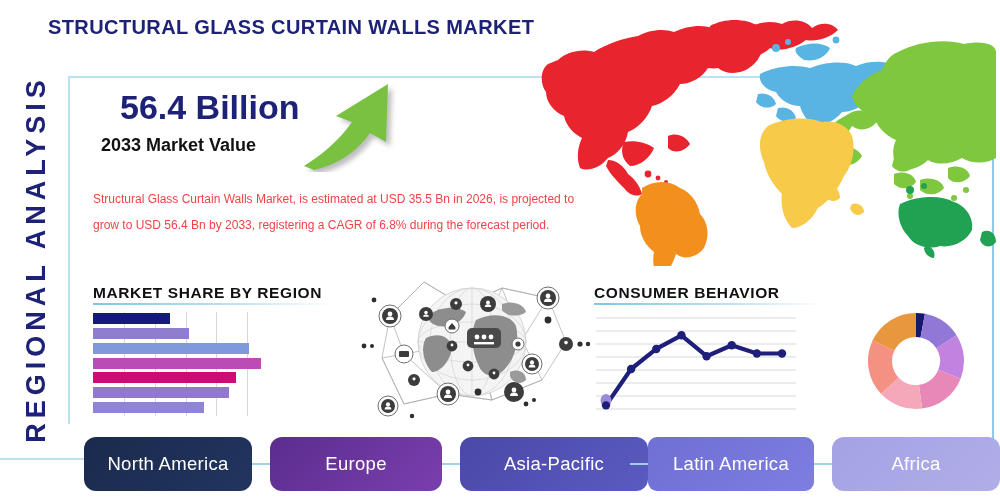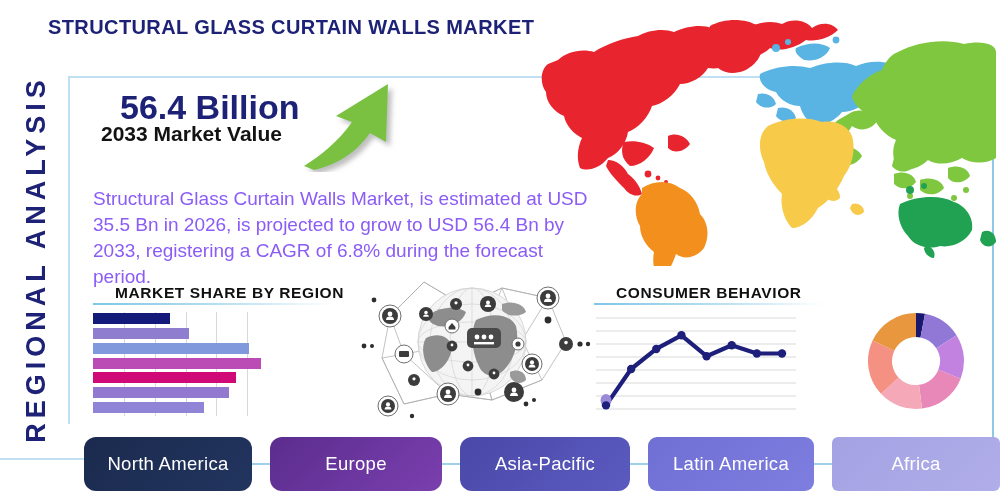--- a/index.html
+++ b/index.html
@@ -52,47 +52,47 @@
 
   
   .kpi{
     position:absolute;left:95px;top:92px;width:420px;height:72px;
   }
   .kpi-big{
     position:absolute;left:25px;top:-4px;
     font-size:34px;font-weight:700;color:#1d2277;white-space:nowrap;
   }
   .kpi-sub{
-    position:absolute;left:6px;top:30px;
-    font-size:21px;font-weight:700;color:#121212;white-space:nowrap;
+    position:absolute;left:6px;top:43px;
+    font-size:18px;font-weight:700;color:#121212;white-space:nowrap;
   }
   .kpi2{
     position:absolute;left:404px;top:92px;width:120px;height:72px;text-align:center;
   }
   .kpi2-big{
     font-size:32px;font-weight:700;color:#1d2277;line-height:1.05;
   }
   .kpi2-sub{
     font-size:21px;font-weight:700;color:#121212;line-height:1.15;
   }
   .arrow-wrap{position:absolute;left:300px;top:80px;width:110px;height:92px;}
 
   
   .paragraph{
     position:absolute;left:93px;top:186px;width:500px;
-    font-size:19px;line-height:26px;color:#8b5cf6;
+    font-size:12px;line-height:26px;color:#ef4444;
   }
 
   
   .map-wrap{position:absolute;left:496px;top:8px;width:500px;height:258px;}
 
   
   .sec-head{
     position:absolute;font-size:15.5px;font-weight:700;letter-spacing:.6px;
-    color:#101010;white-space:nowrap;margin-left:22px;
+    color:#101010;white-space:nowrap;
   }
   .sec-rule{position:absolute;height:2px;}
   .rule-grad-l{background:linear-gradient(90deg,#7fc6e6 0%,#bfe2f2 60%,#ffffff 100%);}
   .rule-grad-r{background:linear-gradient(90deg,#7fc6e6 0%,#bfe2f2 60%,#ffffff 100%);}
 
   
   .bars{position:absolute;left:93px;top:312px;width:185px;height:104px;}
   .bar-grid{position:absolute;inset:0;}
   .bar-grid span{position:absolute;top:0;bottom:0;width:1px;background:#d8d8d8;}
   .bar-row{position:absolute;left:0;height:11px;border-radius:0;}
@@ -414,20 +414,20 @@
         <path d="M 15.009505883772242 82.85826108457705 A 48 48 0 0 1 6.568301481631067 29.562594004876512 L 28.284150740815534 39.78129700243826 A 24 24 0 0 0 32.504752941886125 66.42913054228853 Z" fill="#f49183"></path>
         <path d="M 6.568301481631067 29.562594004876512 A 48 48 0 0 1 49.99999999999999 2 L 49.99999999999999 26 A 24 24 0 0 0 28.284150740815534 39.78129700243826 Z" fill="#e8973f"></path>
       </svg>
   </div>
 
   <div class="chips">
       <div class="chip" style="left: 0px; width: 168px; background: linear-gradient(135deg, rgb(27, 42, 78), rgb(34, 53, 95)); color: rgb(255, 255, 255); text-align: right;">North America</div>
       <div class="chip-link" style="left: 168px; width: 18px;"></div>
       <div class="chip" style="left: 186px; width: 172px; background: linear-gradient(135deg, rgb(91, 45, 142), rgb(122, 63, 174)); color: rgb(255, 255, 255); text-align: right;">Europe</div>
       <div class="chip-link" style="left: 358px; width: 18px;"></div>
-      <div class="chip" style="left: 376px; width: 170px; background: linear-gradient(135deg, rgb(74, 73, 168), rgb(91, 90, 192)); color: rgb(255, 255, 255);">Asia-Pacific</div>
+      <div class="chip" style="left: 376px; width: 188px; background: linear-gradient(135deg, rgb(74, 73, 168), rgb(91, 90, 192)); color: rgb(255, 255, 255);">Asia-Pacific</div>
       <div class="chip-link" style="left: 546px; width: 18px;"></div>
       <div class="chip" style="left: 564px; width: 166px; background: linear-gradient(135deg, rgb(111, 111, 212), rgb(126, 126, 224)); color: rgb(255, 255, 255); border-radius: 9px;">Latin America</div>
       <div class="chip-link" style="left: 730px; width: 18px;"></div>
-      <div class="chip" style="left: 748px; width: 168px; background: linear-gradient(135deg, rgb(165, 162, 228), rgb(176, 173, 233)); color: rgb(255, 255, 255); border-radius: 6px;">Africa</div>
+      <div class="chip" style="left: 748px; width: 168px; background: linear-gradient(135deg, rgb(165, 162, 228), rgb(176, 173, 233)); color: rgb(255, 255, 255);">Africa</div>
     </div>
 
 </div>
 
 </body></html>

